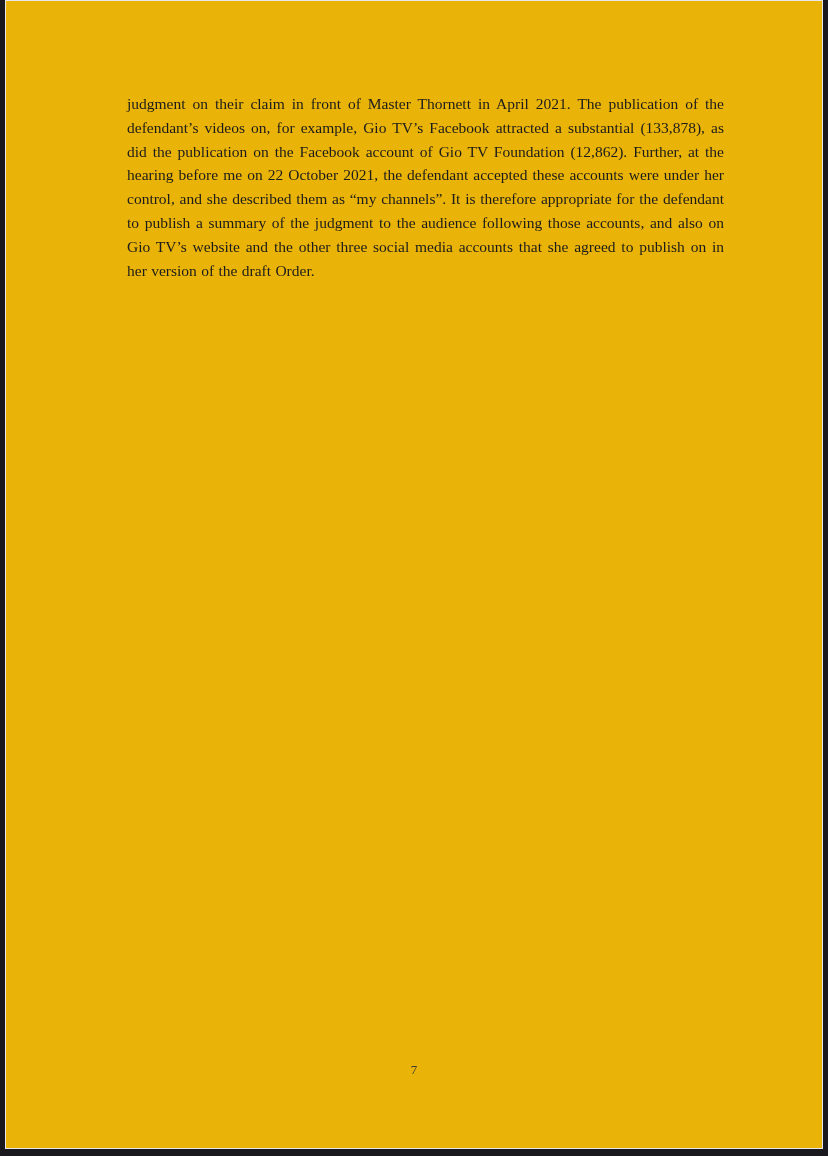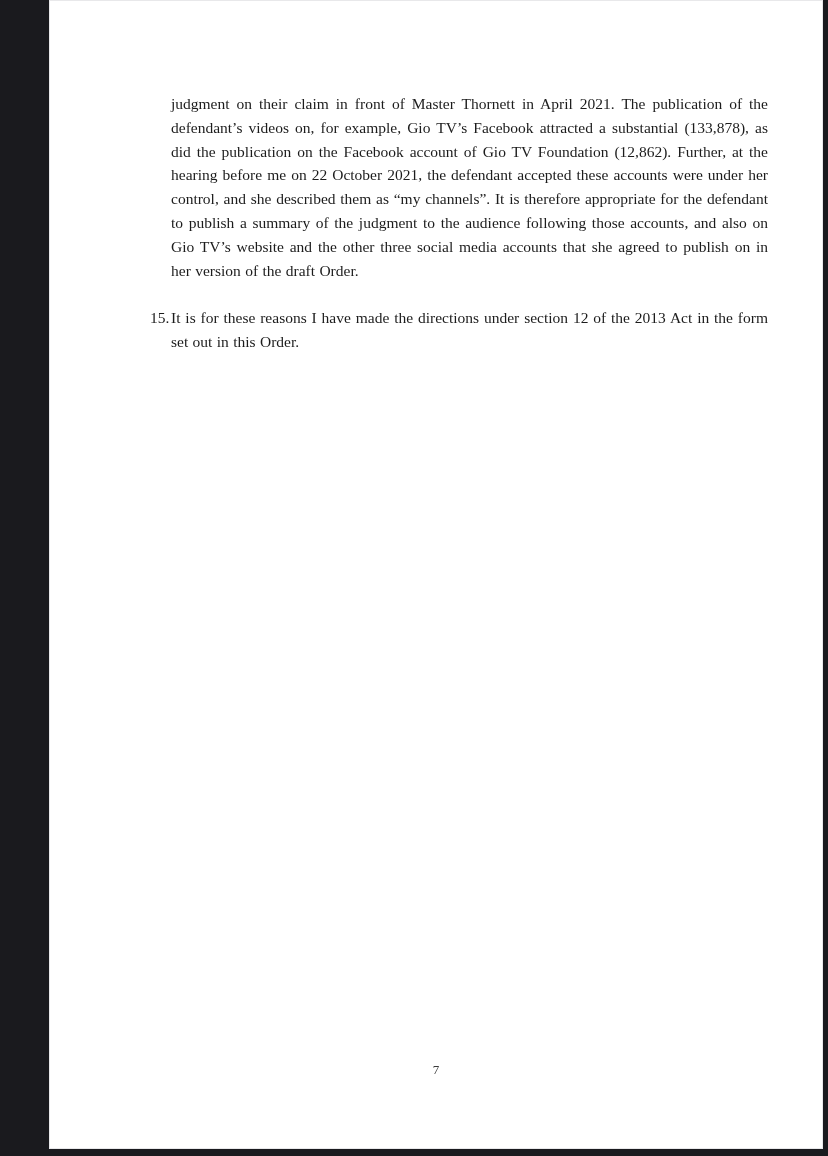--- a/index.html
+++ b/index.html
@@ -10,24 +10,23 @@
     background: #1a1a1e;
     font-family: "Liberation Serif", serif;
     overflow: hidden;
   }
   .page {
     position: absolute;
     left: 5px;
     top: 0;
     right: 5px;
     bottom: 7px;
-    background: #ffffff;
+    background: #eab308;
     color: #1c1c1c;
     box-shadow: 0 0 0 1px #e8e8ea inset;
-    margin-left: 44px;
   }
   .body-para {
     position: absolute;
     left: 122px;
     top: 92px;
     width: 597px;
     margin: 0;
     text-align: justify;
     font-size: 15.5px;
     line-height: 23.8px;
@@ -74,21 +73,17 @@
     color: #3a3a3a;
   }
 </style>
 </head>
 <body>
 
 <div class="page">
 
   <p class="body-para">judgment on their claim in front of Master Thornett in April 2021. The publication of the defendant’s videos on, for example, Gio TV’s Facebook attracted a substantial (133,878), as did the publication on the Facebook account of Gio TV Foundation (12,862).  Further, at the hearing before me on 22 October 2021, the defendant accepted these accounts were under her control, and she described them as “my channels”.  It is therefore appropriate for the defendant to publish a summary of the judgment to the audience following those accounts, and also on Gio TV’s website and the other three social media accounts that she agreed to publish on in her version of the draft Order.</p>
 
-  <div class="list-item">
-    <span class="num">15.</span>
-    <p class="item-text">It is for these reasons I have made the directions under section 12 of the 2013 Act in the form set out in this Order.</p>
-  </div>
 
 
   <div class="page-number">7</div>
 
 </div>
 
 </body></html>

